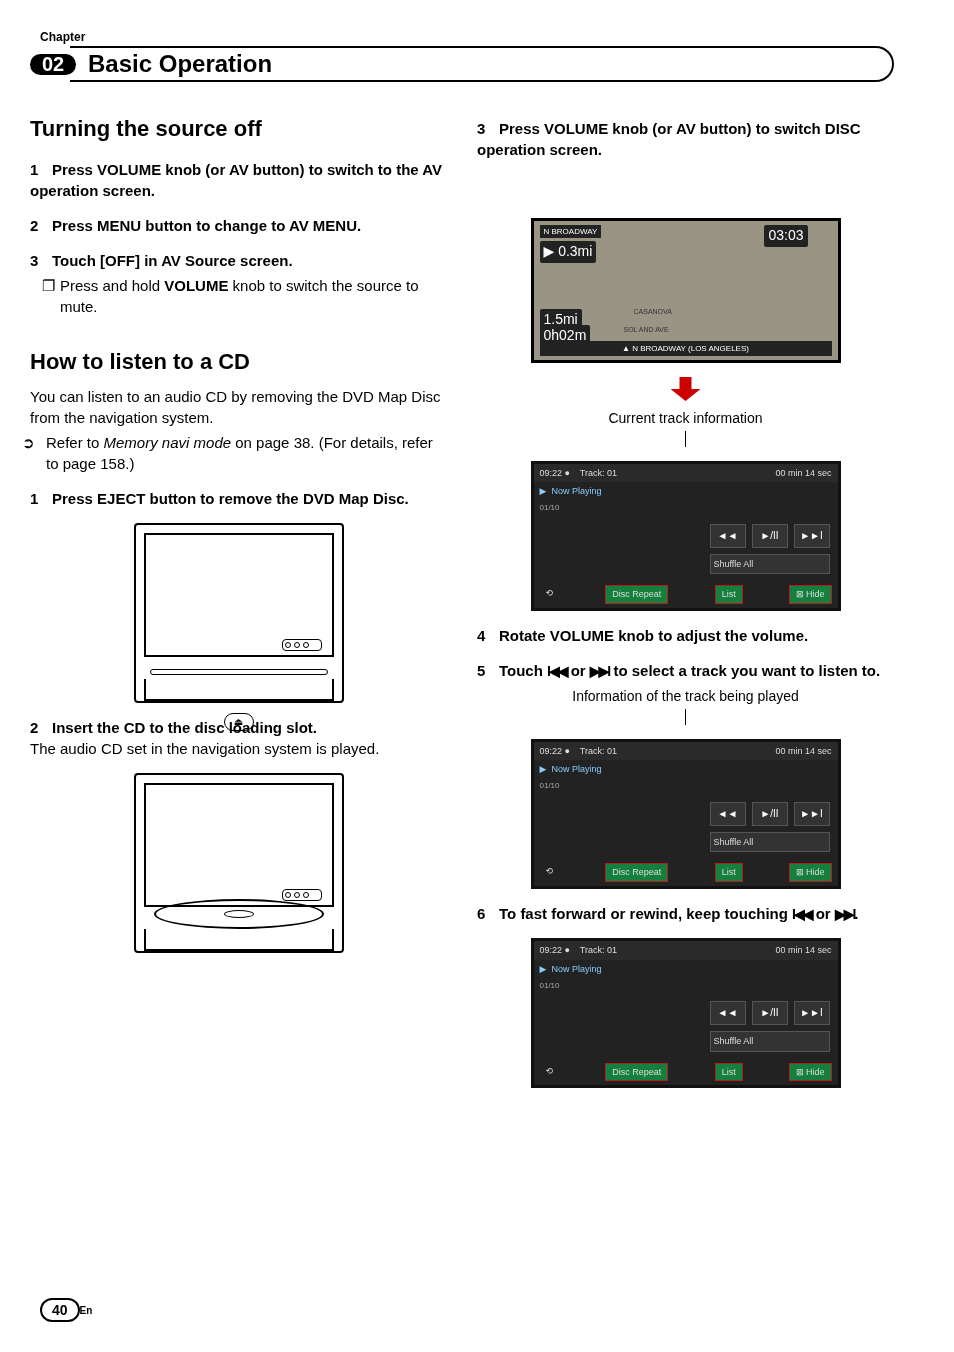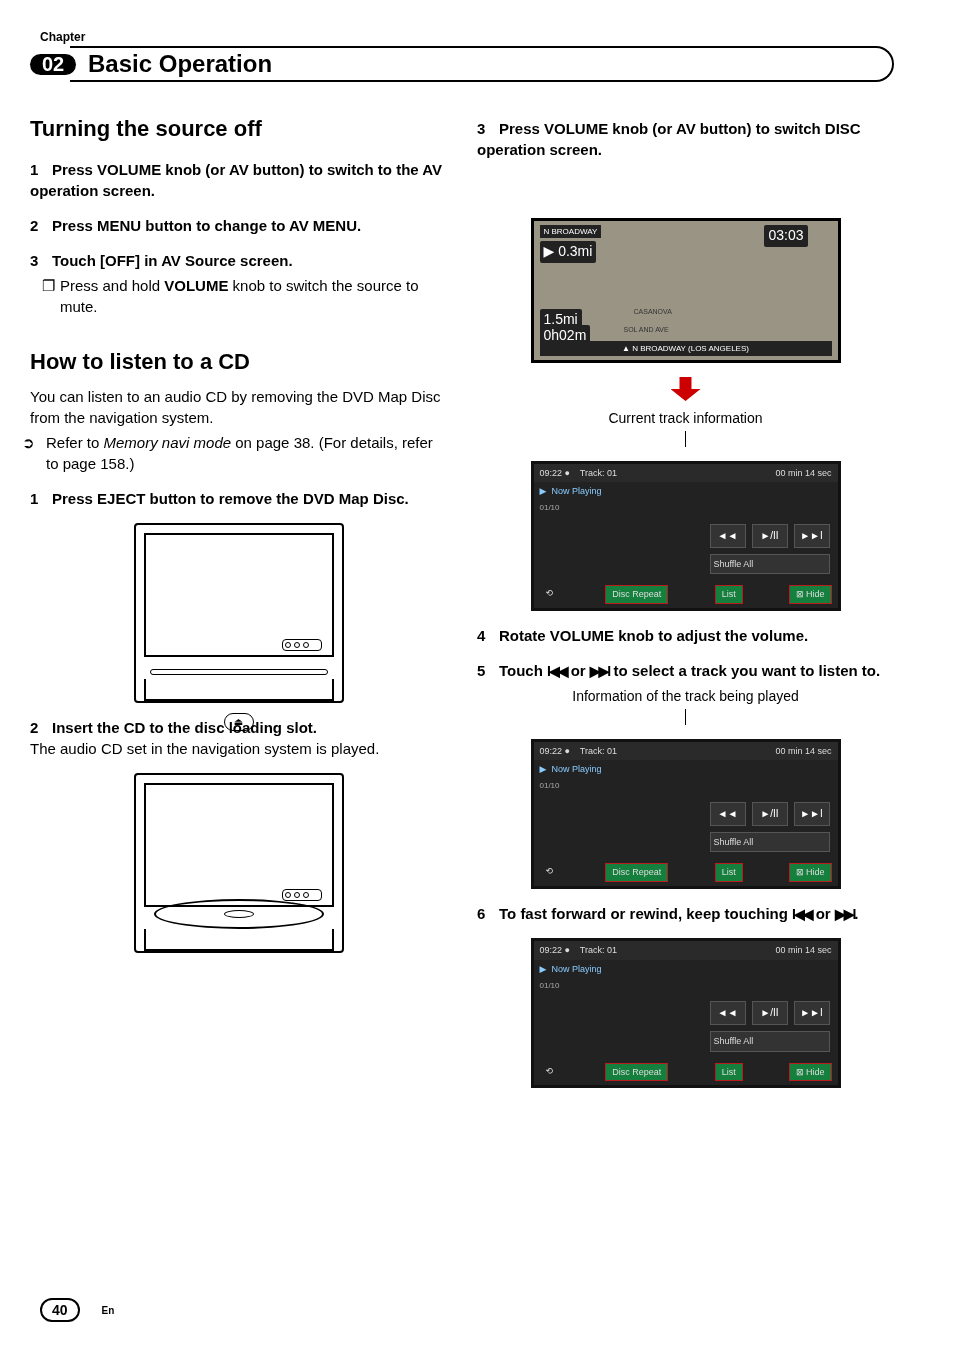--- a/index.html
+++ b/index.html
@@ -41,21 +41,21 @@
   .player { width: 310px; height: 150px; background: #222; border: 3px solid #111; color: #ddd; font-size: 9px; position: relative; }
   .pl-top { display: flex; justify-content: space-between; padding: 3px 6px; background: #2a2a2a; font-size: 9px; }
   .pl-now { padding: 3px 6px; color: #8cf; font-size: 9px; }
   .pl-track { padding: 1px 6px; color: #aaa; font-size: 8px; }
   .pl-controls { position: absolute; right: 8px; top: 60px; display: flex; gap: 6px; }
   .pl-btn { width: 36px; height: 24px; background: #333; border: 1px solid #555; display: flex; align-items: center; justify-content: center; color: #fff; font-size: 10px; }
   .pl-shuffle { position: absolute; right: 8px; top: 90px; width: 120px; text-align: left; background: #333; border: 1px solid #555; font-size: 9px; padding: 3px; }
   .pl-bottom { position: absolute; bottom: 4px; left: 6px; right: 6px; display: flex; justify-content: space-between; font-size: 9px; }
   .pl-bottom span { background: #15803d; padding: 2px 6px; border: 1px solid #b91c1c; }
   .inline-icon { font-size: 14px; letter-spacing: -2px; }
-  .page-num { position: absolute; bottom: 30px; left: 40px; display: flex; align-items: center; gap: 22px; }
+  .page-num { position: absolute; bottom: 30px; left: 40px; display: flex; align-items: center; gap: 0; }
   .page-circle { border: 2px solid #000; border-radius: 14px; padding: 2px 10px; font-weight: bold; font-size: 14px; }
   .page-lang { font-size: 10px; font-weight: bold; }
   .maptxt { position: absolute; font-size: 7px; color: #333; }
 </style>
 </head>
 <body>
 
 <div class="page">
   <div class="chapter-label">Chapter</div>
   <div class="header-row">

